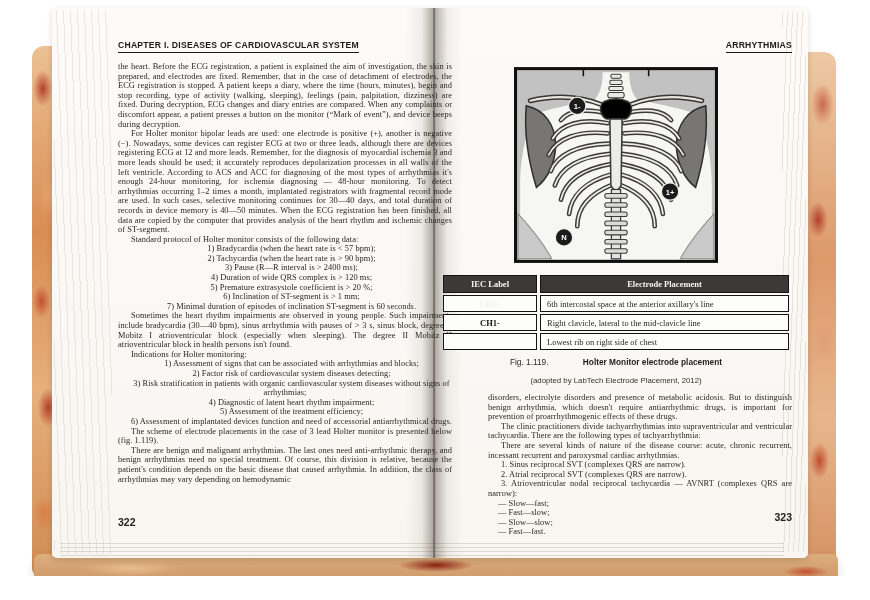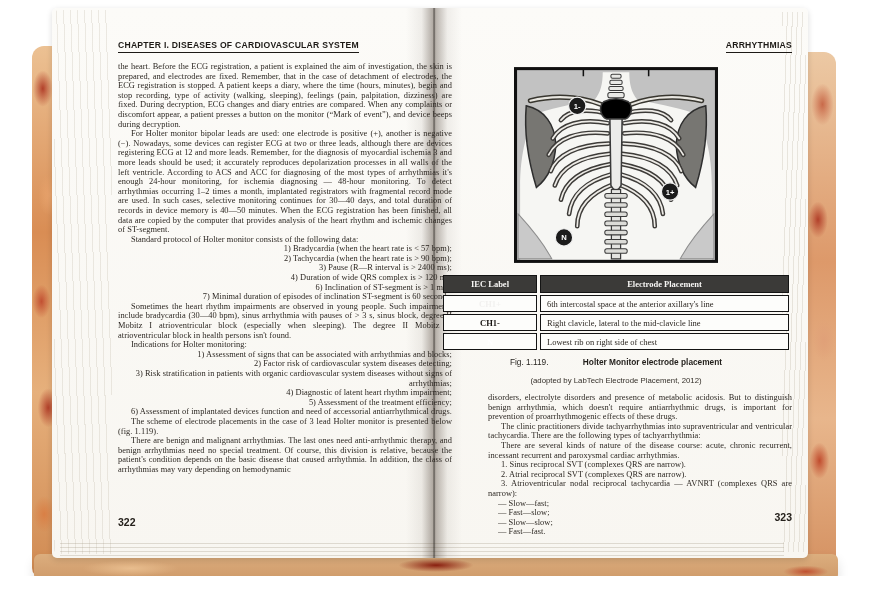--- a/index.html
+++ b/index.html
@@ -47,21 +47,21 @@
   
   .col{position:absolute;color:#2c2722;}
   .col-left{left:118px;top:40px;width:334px;}
   .col-right{left:440px;top:40px;width:352px;}
   .runhead{font:bold 8.6px "Liberation Sans",sans-serif;letter-spacing:0.25px;color:#1d1a16;}
   .runhead span{display:inline-block;border-bottom:1.6px solid #1d1a16;padding-bottom:2px;}
   .rh-right{text-align:right;}
   .bodytext{margin-top:9px;font-size:8.4px;line-height:9.6px;letter-spacing:0.05px;}
   .bodytext p{margin:0;text-align:justify;}
   .bodytext p.ind{text-indent:13px;}
-  .bodytext p.item{text-indent:13px;text-align:right;}
+  .bodytext p.item{text-indent:13px;text-align:center;}
   .bodytext p.dash{margin-left:10px;text-align:left;}
   .pagenum{position:absolute;font:bold 10.5px "Liberation Sans",sans-serif;color:#25211c;}
   .pn-left{left:118px;top:516px;}
   .pn-right{right:78px;top:511px;}
 
   
   .figwrap{margin:14px auto 0;width:204px;}
   
   table.elect{width:100%;margin-top:6px;border-collapse:separate;border-spacing:3px 2px;
     font-size:8.5px;line-height:10px;}
@@ -100,20 +100,21 @@
       <span>CHAPTER I. DISEASES OF CARDIOVASCULAR SYSTEM</span>
     </div>
     <div class="bodytext">
       <p>the heart. Before the ECG registration, a patient is explained the aim of investigation, the skin is prepared, and electrodes are fixed. Remember, that in the case of detachment of electrodes, the ECG registration is stopped. A patient keeps a diary, where the time (hours, minutes), begin and stop recording, type of activity (walking, sleeping), feelings (pain, palpitation, dizziness) are fixed. During decryption, ECG changes and diary entries are compared. When any complaints or discomfort appear, a patient presses a button on the monitor (“Mark of event”), and device beeps during decryption.</p>
       <p class="ind">For Holter monitor bipolar leads are used: one electrode is positive (+), another is negative (−). Nowadays, some devices can register ECG at two or three leads, although there are devices registering ECG at 12 and more leads. Remember, for the diagnosis of myocardial ischemia 3 and more leads should be used; it accurately reproduces depolarization processes in all walls of the left ventricle. According to ACS and ACC for diagnosing of the most types of arrhythmias it's enough 24-hour monitoring, for ischemia diagnosing — 48-hour monitoring. To detect arrhythmias occurring 1–2 times a month, implantated registrators with fragmental record mode are used. In such cases, selective monitoring continues for 30—40 days, and total duration of records in device memory is 40—50 minutes. When the ECG registration has been finished, all data are copied by the computer that provides analysis of the heart rhythm and ischemic changes of ST-segment.</p>
       <p class="ind">Standard protocol of Holter monitor consists of the following data:</p>
       <p class="item">1) Bradycardia (when the heart rate is &lt; 57 bpm);</p>
       <p class="item">2) Tachycardia (when the heart rate is &gt; 90 bpm);</p>
       <p class="item">3) Pause (R—R interval is &gt; 2400 ms);</p>
       <p class="item">4) Duration of wide QRS complex is &gt; 120 ms;</p>
+      <p class="item">5) Premature extrasystole coefficient is &gt; 20 %;</p>
       <p class="item">6) Inclination of ST-segment is &gt; 1 mm;</p>
       <p class="item">7) Minimal duration of episodes of inclination ST-segment is 60 seconds.</p>
       <p class="ind">Sometimes the heart rhythm impairments are observed in young people. Such impairments include bradycardia (30—40 bpm), sinus arrhythmia with pauses of &gt; 3 s, sinus block, degree II Mobitz I atrioventricular block (especially when sleeping). The degree II Mobitz II atrioventricular block in health persons isn't found.</p>
       <p class="ind">Indications for Holter monitoring:</p>
       <p class="item">1) Assessment of signs that can be associated with arrhythmias and blocks;</p>
       <p class="item">2) Factor risk of cardiovascular system diseases detecting;</p>
       <p class="item">3) Risk stratification in patients with organic cardiovascular system diseases without signs of arrhythmias;</p>
       <p class="item">4) Diagnostic of latent heart rhythm impairment;</p>
       <p class="item">5) Assessment of the treatment efficiency;</p>
       <p class="item">6) Assessment of implantated devices function and need of accessorial antiarrhythmical drugs.</p>

